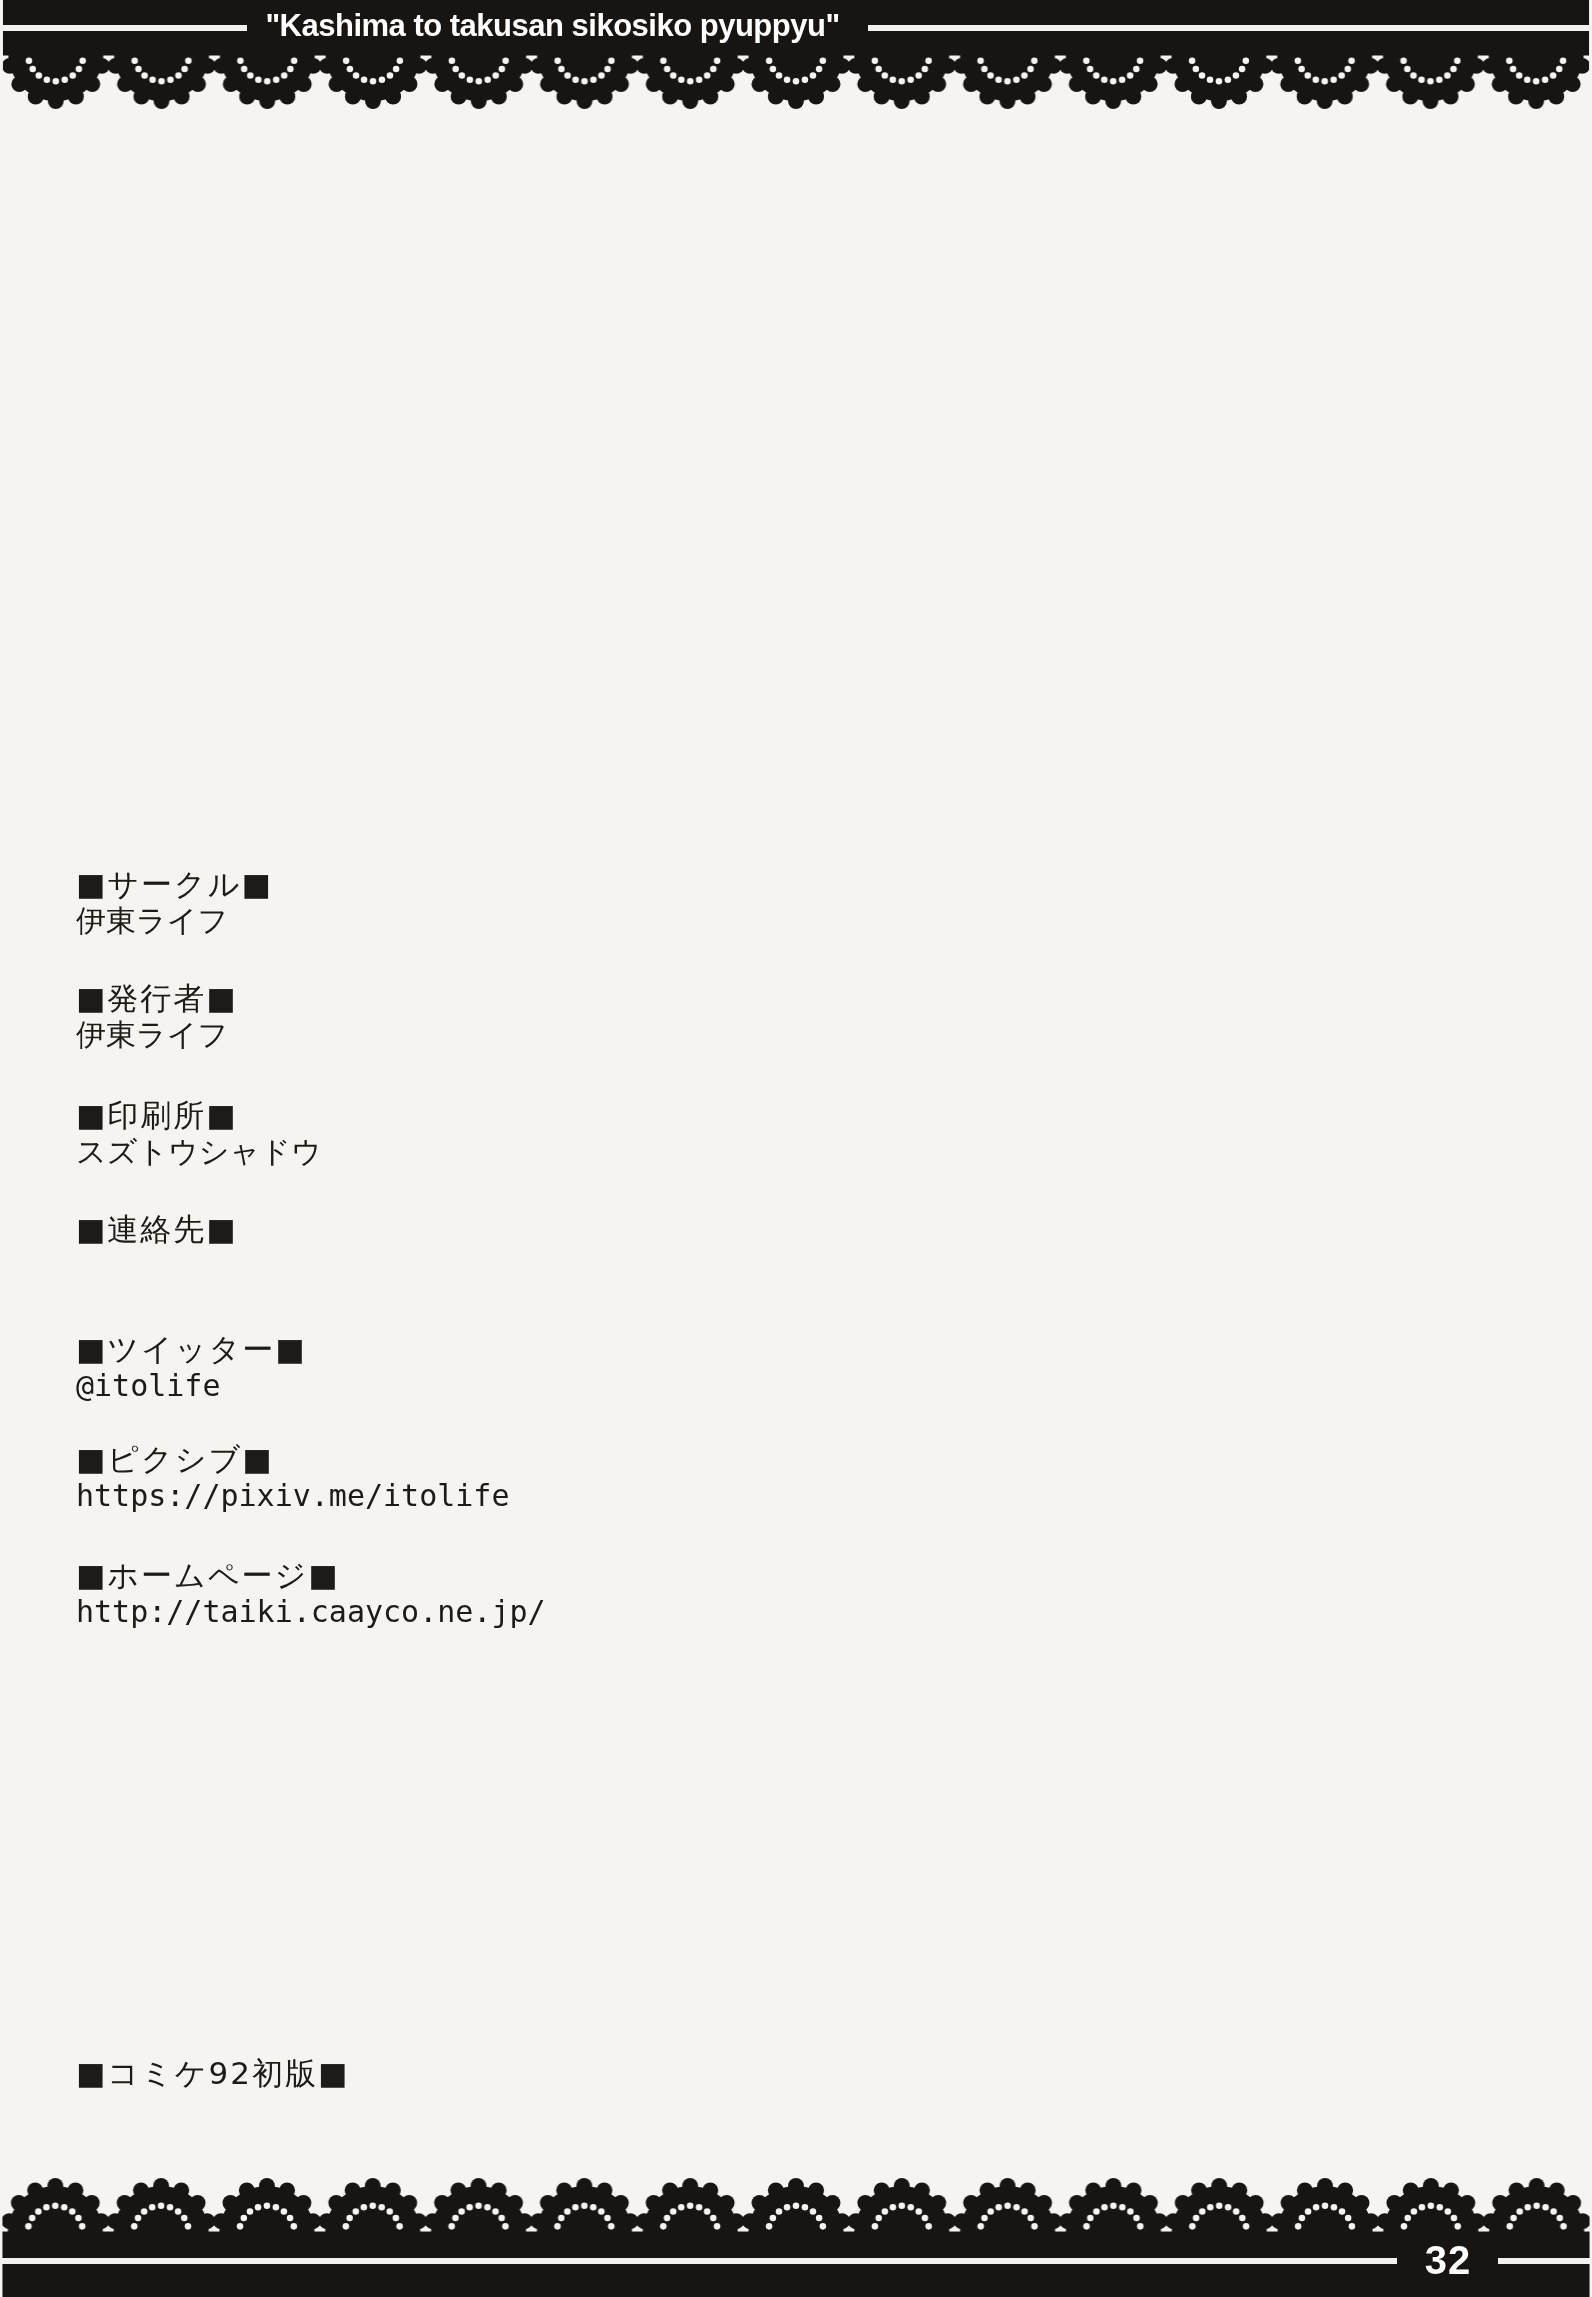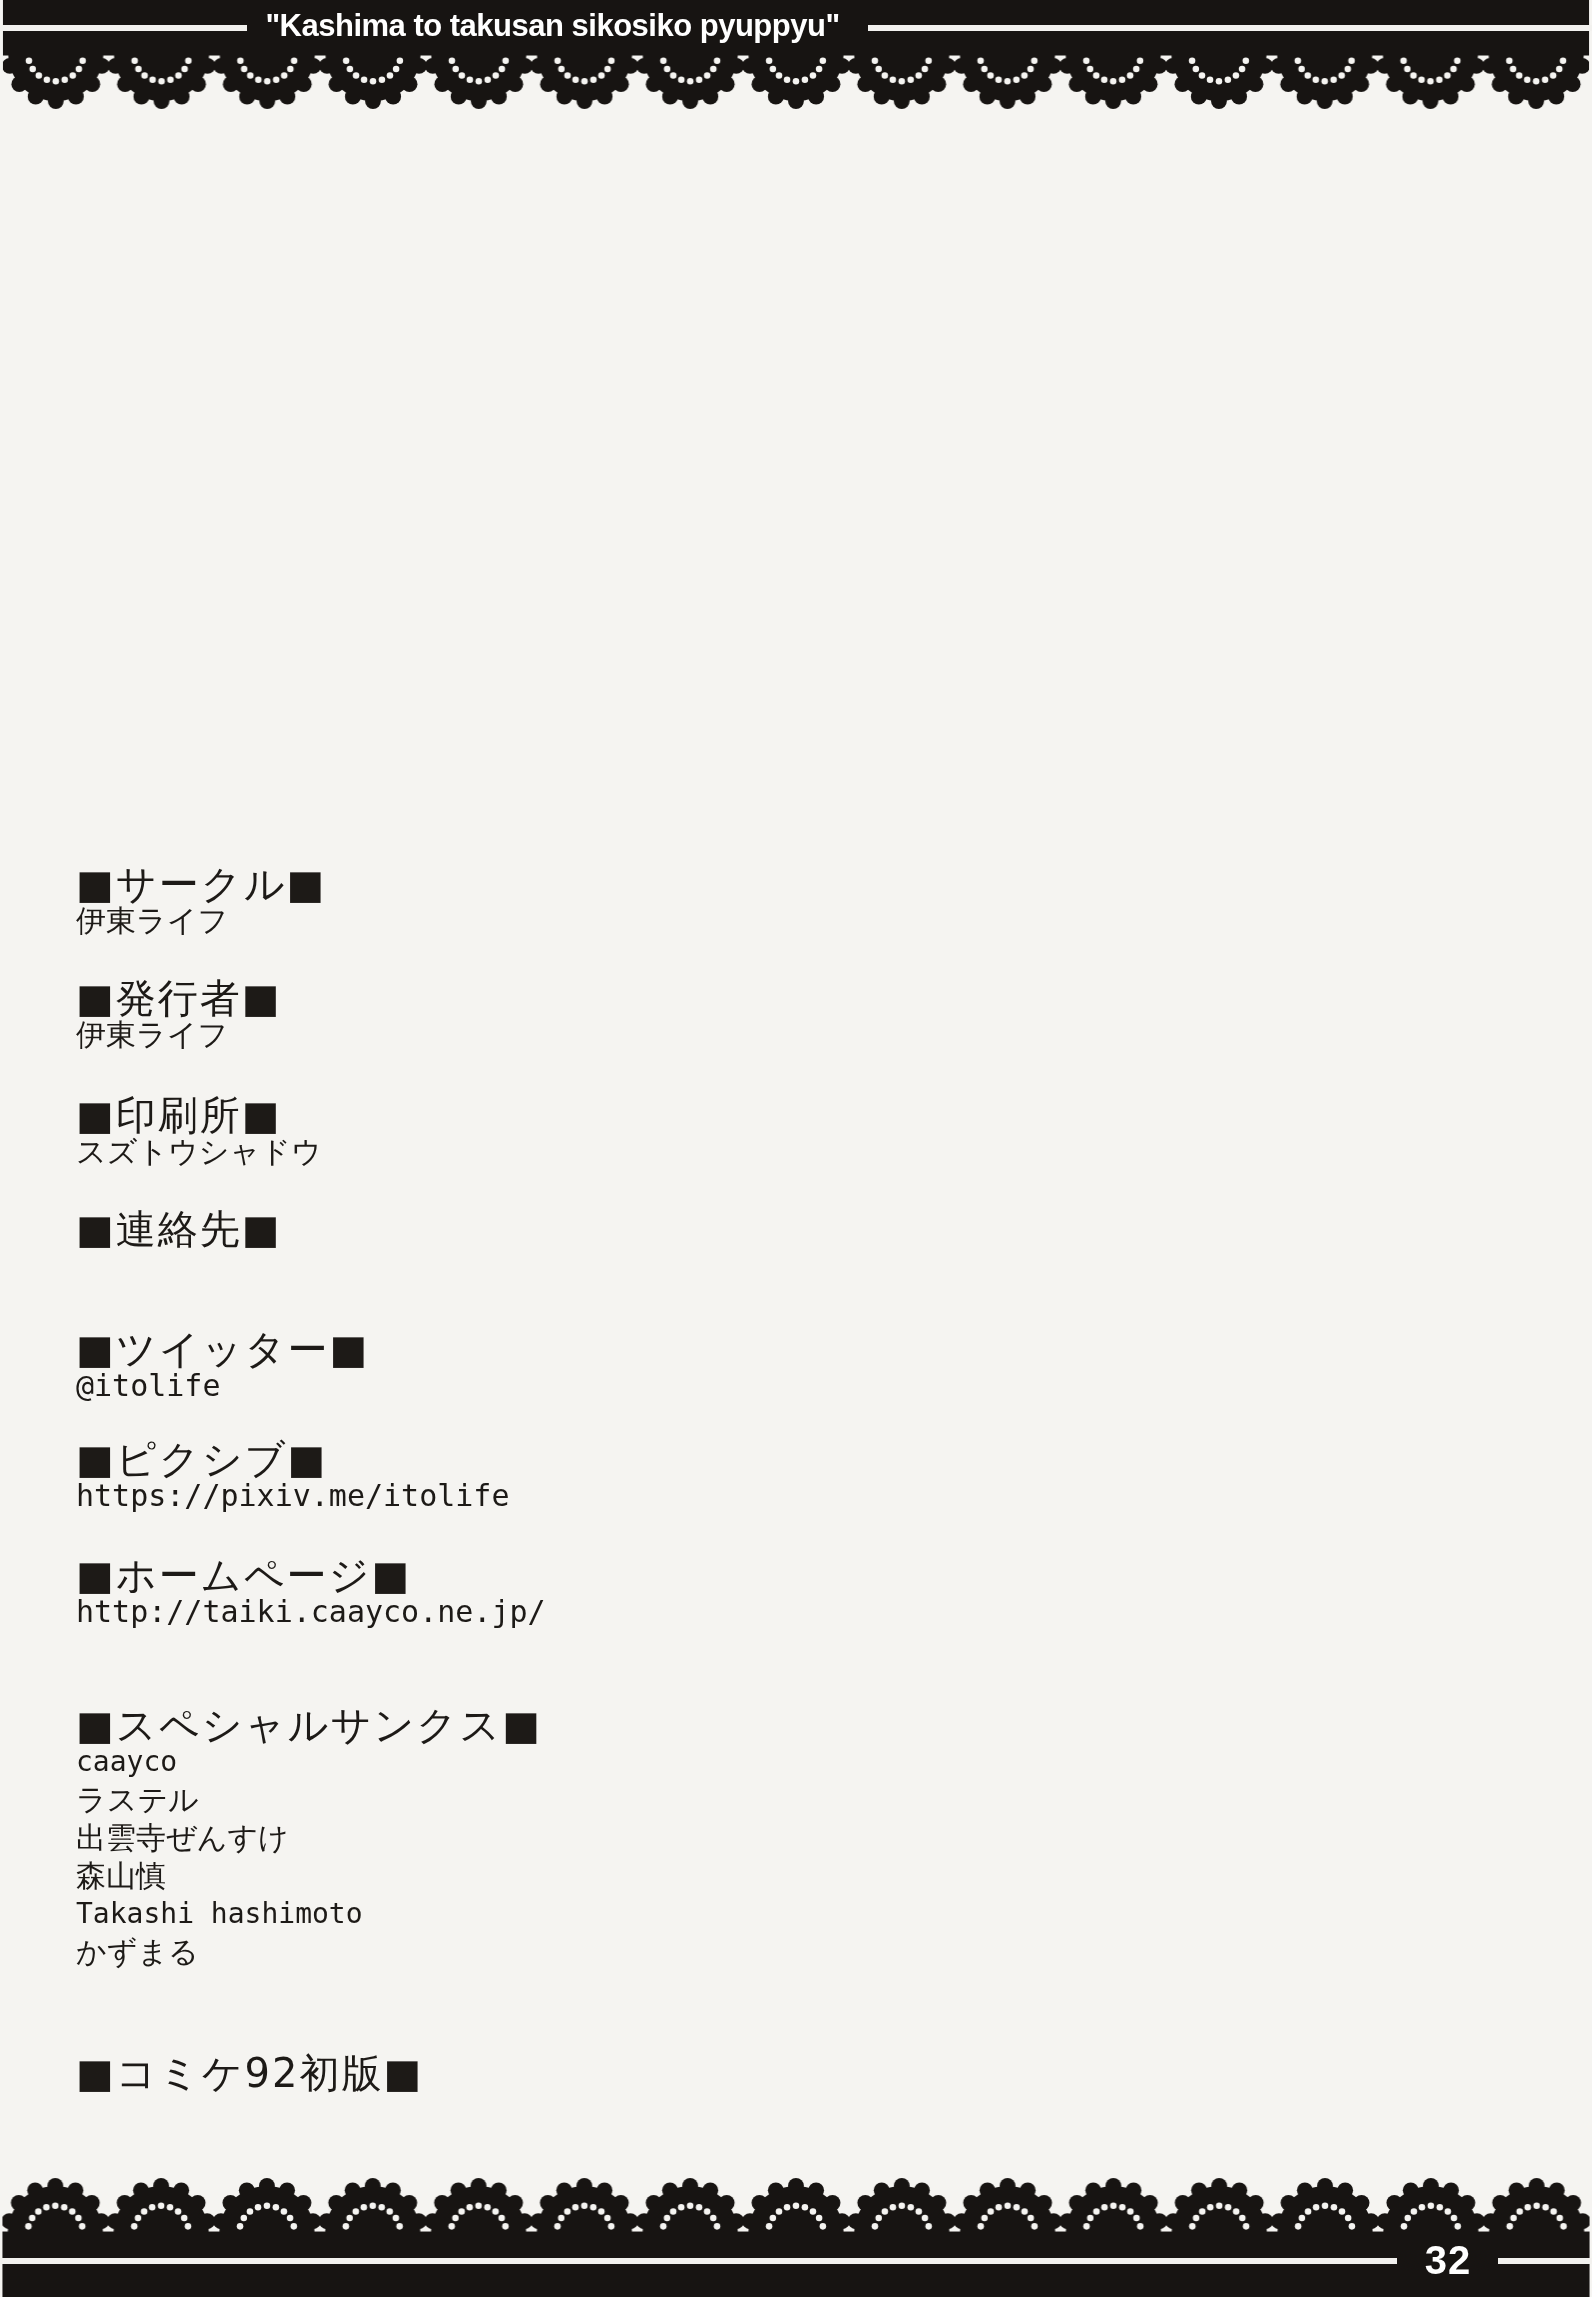--- a/index.html
+++ b/index.html
@@ -39,21 +39,21 @@
     color:#ffffff;
     font-family:"Liberation Sans", sans-serif;
     font-weight:bold;
     font-size:40px;
     letter-spacing:1px;
   }
 
   
   .section { position:absolute; left:76px; color:#1d1a17; }
   .section .label {
-    font-size:40px; line-height:36px; font-weight:500;
+    font-size:31px; line-height:36px; font-weight:500;
     letter-spacing:2px;
   }
   .section .value { font-size:30px; line-height:38px; }
   .jp   { font-family:"DejaVu Sans", sans-serif; }
   .mono { font-family:"DejaVu Sans Mono", monospace; font-size:28px; }
   .thanks-name { font-size:30px; line-height:38px; }
   .thanks-name.mono { font-size:28px; }
 </style>
 </head>
 <body>
@@ -122,31 +122,20 @@
   <div class="section" style="top:1441px">
     <div class="label jp">■ピクシブ■</div>
     <div class="value mono">https://pixiv.me/itolife</div>
   </div>
 
   <div class="section" style="top:1557px">
     <div class="label jp">■ホームページ■</div>
     <div class="value mono">http://taiki.caayco.ne.jp/</div>
   </div>
 
-  <div class="section" style="top:1707px">
-    <div class="label jp">■スペシャルサンクス■</div>
-    <div class="value">
-      <div class="thanks-name mono">caayco</div>
-      <div class="thanks-name jp">ラステル</div>
-      <div class="thanks-name jp">出雲寺ぜんすけ</div>
-      <div class="thanks-name jp">森山慎</div>
-      <div class="thanks-name mono">Takashi hashimoto</div>
-      <div class="thanks-name jp">かずまる</div>
-    </div>
-  </div>
 
   <div class="section" style="top:2055px">
     <div class="label jp">■コミケ92初版■</div>
   </div>
 
   <div class="lace lace-bottom">
     <svg width="1592" height="123" xmlns="http://www.w3.org/2000/svg" viewBox="0 0 1600 124">
       <defs>
         <pattern id="laceBottom" x="0" y="0" width="106.67" height="124" patternUnits="userSpaceOnUse">
           <rect x="-1" y="58" width="108.7" height="66" fill="#171412"></rect>

